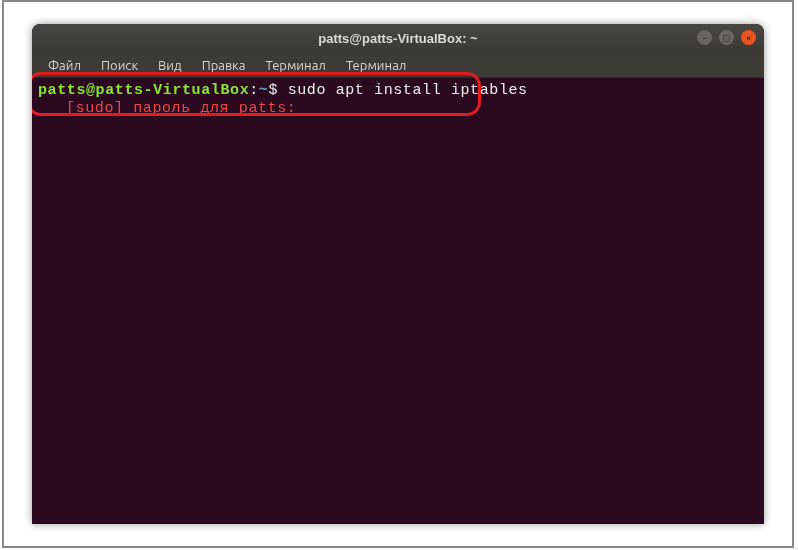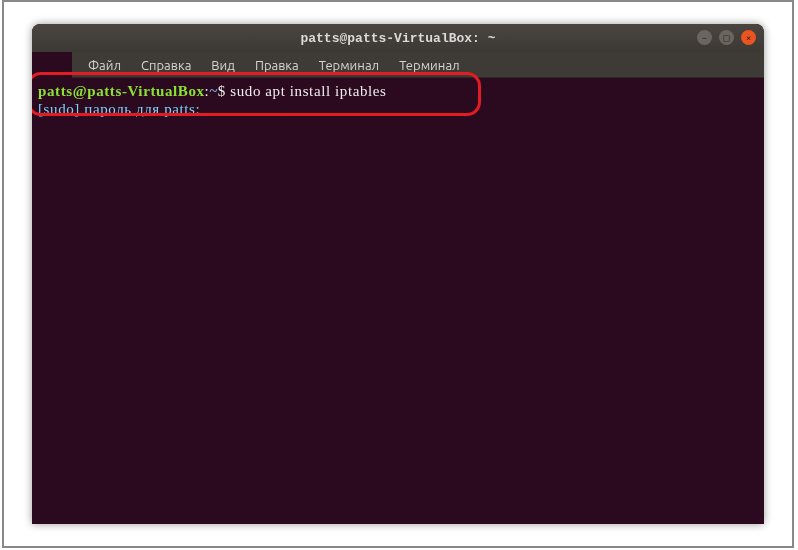--- a/index.html
+++ b/index.html
@@ -34,21 +34,21 @@
       height: 28px;
       background: linear-gradient(to bottom, #4a4540, #3c3834);
       display: flex;
       align-items: center;
       justify-content: center;
       position: relative;
       border-radius: 8px 8px 0 0;
     }
     .titlebar-text {
       color: #dcdad6;
-      font-family: Liberation Mono, monospace;
+      font-family: Liberation Sans, sans-serif;
       font-size: 13px;
       font-weight: bold;
     }
     .window-controls {
       position: absolute;
       right: 8px;
       top: 6px;
       display: flex;
       gap: 7px;
     }
@@ -67,48 +67,47 @@
     .win-max { background: #6b6560; color: #2a2622; }
     .win-close { background: #e95420; color: #3a1608; }
     .menubar {
       height: 26px;
       background: #3e3a36;
       display: flex;
       align-items: center;
       padding: 0 8px;
       gap: 4px;
       border-bottom: 1px solid #2a2724;
-      margin-left: 40px;
     }
     .menubar-item {
       color: #d8d4cf;
       font-family: "Ubuntu", sans-serif;
       font-size: 13px;
       padding: 2px 8px;
       cursor: pointer;
     }
     .terminal-body {
       background: #2b0a1f;
       padding: 4px 6px;
       font-size: 15px;
       line-height: 18px;
       height: calc(100% - 54px);
       position: relative;
     }
     .term-line {
       white-space: pre;
-      font-family: Liberation Serif, serif;
+      font-family: Liberation Mono, monospace;
       letter-spacing: 0.6px;
     }
     .user-host { color: #8ae234; font-weight: bold; }
     .colon-tilde { color: #eeeeec; }
     .cwd { color: #729fcf; font-weight: bold; }
     .dollar { color: #eeeeec; }
     .cmd { color: #eeeeec; }
-    .sudo-prompt { color: #7dd3fc; }
+    .sudo-prompt { color: #ef4444; margin-left: 28px; }
     .highlight-box {
       position: absolute;
       border: 3px solid #e31b23;
       border-radius: 14px;
       pointer-events: none;
     }
   </style>
 </head>
 <body>
 
@@ -126,21 +125,21 @@
         <span>□</span>
       </div>
       <div class="win-btn win-close">
         <span>×</span>
       </div>
     </div>
   </div>
 
   <div class="menubar">
     <span class="menubar-item">Файл</span>
-    <span class="menubar-item">Справка</span>
+    <span class="menubar-item">Поиск</span>
     <span class="menubar-item">Вид</span>
     <span class="menubar-item">Правка</span>
     <span class="menubar-item">Терминал</span>
     <span class="menubar-item">Терминал</span>
   </div>
 
   <div class="terminal-body">
     <div class="term-line"><span class="user-host">patts@patts-VirtualBox</span><span class="colon-tilde">:</span><span class="cwd">~</span><span class="dollar">$ </span><span class="cmd">sudo apt install iptables</span></div>
     <div class="term-line"><span class="sudo-prompt">[sudo] пароль для patts: </span></div>
 

